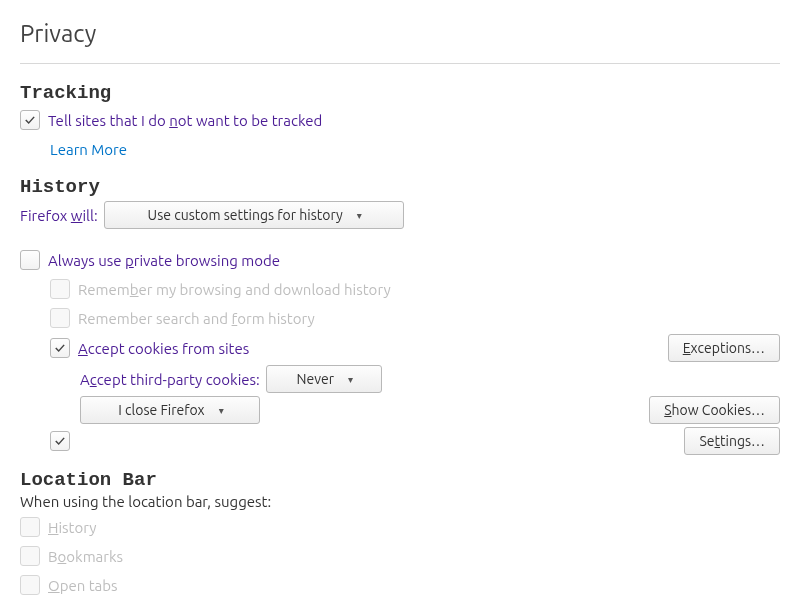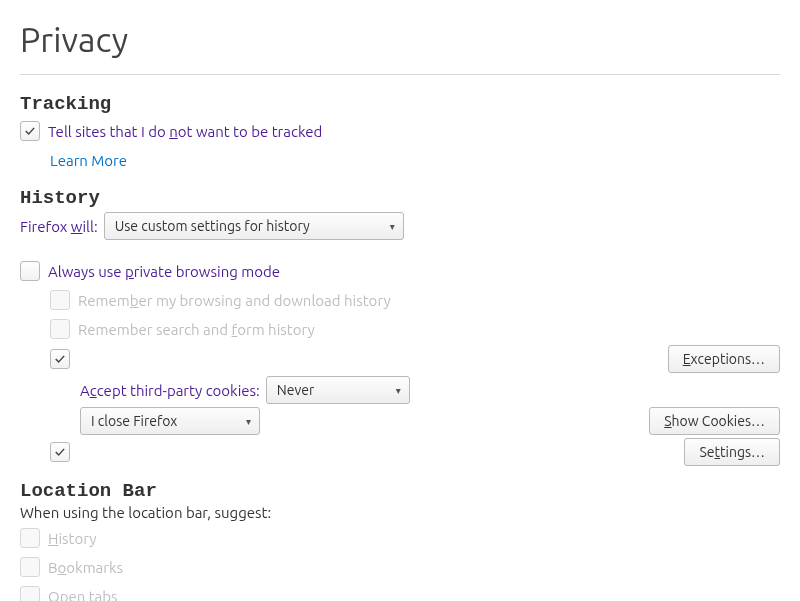--- a/index.html
+++ b/index.html
@@ -6,21 +6,21 @@
   body {
     margin: 0;
     padding: 20px;
     font-family: "Ubuntu", "Segoe UI", Arial, sans-serif;
     font-size: 15px;
     color: #333;
     background: #fff;
     width: 800px;
   }
   h1.page-title {
-    font-size: 34px;
+    font-size: 24px;
     font-weight: 400;
     color: #424242;
     margin: 0 0 16px 0;
   }
   hr.divider {
     border: none;
     border-top: 1px solid #d8d8d8;
     margin: 0 0 18px 0;
   }
   .section-title {
@@ -70,21 +70,21 @@
   .checkbox.disabled { background: #f4f4f4; }
   u { text-decoration: underline; }
   a.link {
     color: #0074c8;
     text-decoration: none;
     cursor: pointer;
   }
   .dropdown {
     display: inline-flex;
     align-items: center;
-    justify-content: space-between;
+    justify-content: center;
     border: 1px solid #b8b8b8;
     border-radius: 3px;
     background: linear-gradient(#fdfdfd, #eeeeee);
     padding: 4px 8px 4px 10px;
     height: 28px;
     cursor: pointer;
     font-size: 14px;
   }
   .dropdown .caret {
     margin-left: 14px;
@@ -173,34 +173,37 @@
     <span class="checkbox disabled"></span>
     <span class="label disabled">
       <span>Remember search and </span><u>f</u><span>orm history</span>
     </span>
   </div>
 </div>
 
 <div class="row indent-1">
   <div class="row-left">
     <span class="checkbox checked"></span>
+    <span class="label">
+      <span></span><u>A</u><span>ccept cookies from sites</span>
+    </span>
   </div>
   <span class="btn">
     <span></span>
       <u>E</u>
       <span>xceptions…</span>
   </span>
 </div>
 
 <div class="row indent-2">
   <div class="row-left field-row">
     <span class="label">
       <span>A</span><u>c</u><span>cept third-party cookies:</span>
     </span>
-    <span class="dropdown" style="width:144px;">
+    <span class="dropdown" style="width:116px;">
       <span>Never</span>
       <span class="caret">▾</span>
     </span>
   </div>
 </div>
 
 <div class="row indent-2">
   <div class="row-left field-row">
     <span class="dropdown" style="width:180px;">
       <span>I close Firefox</span>

